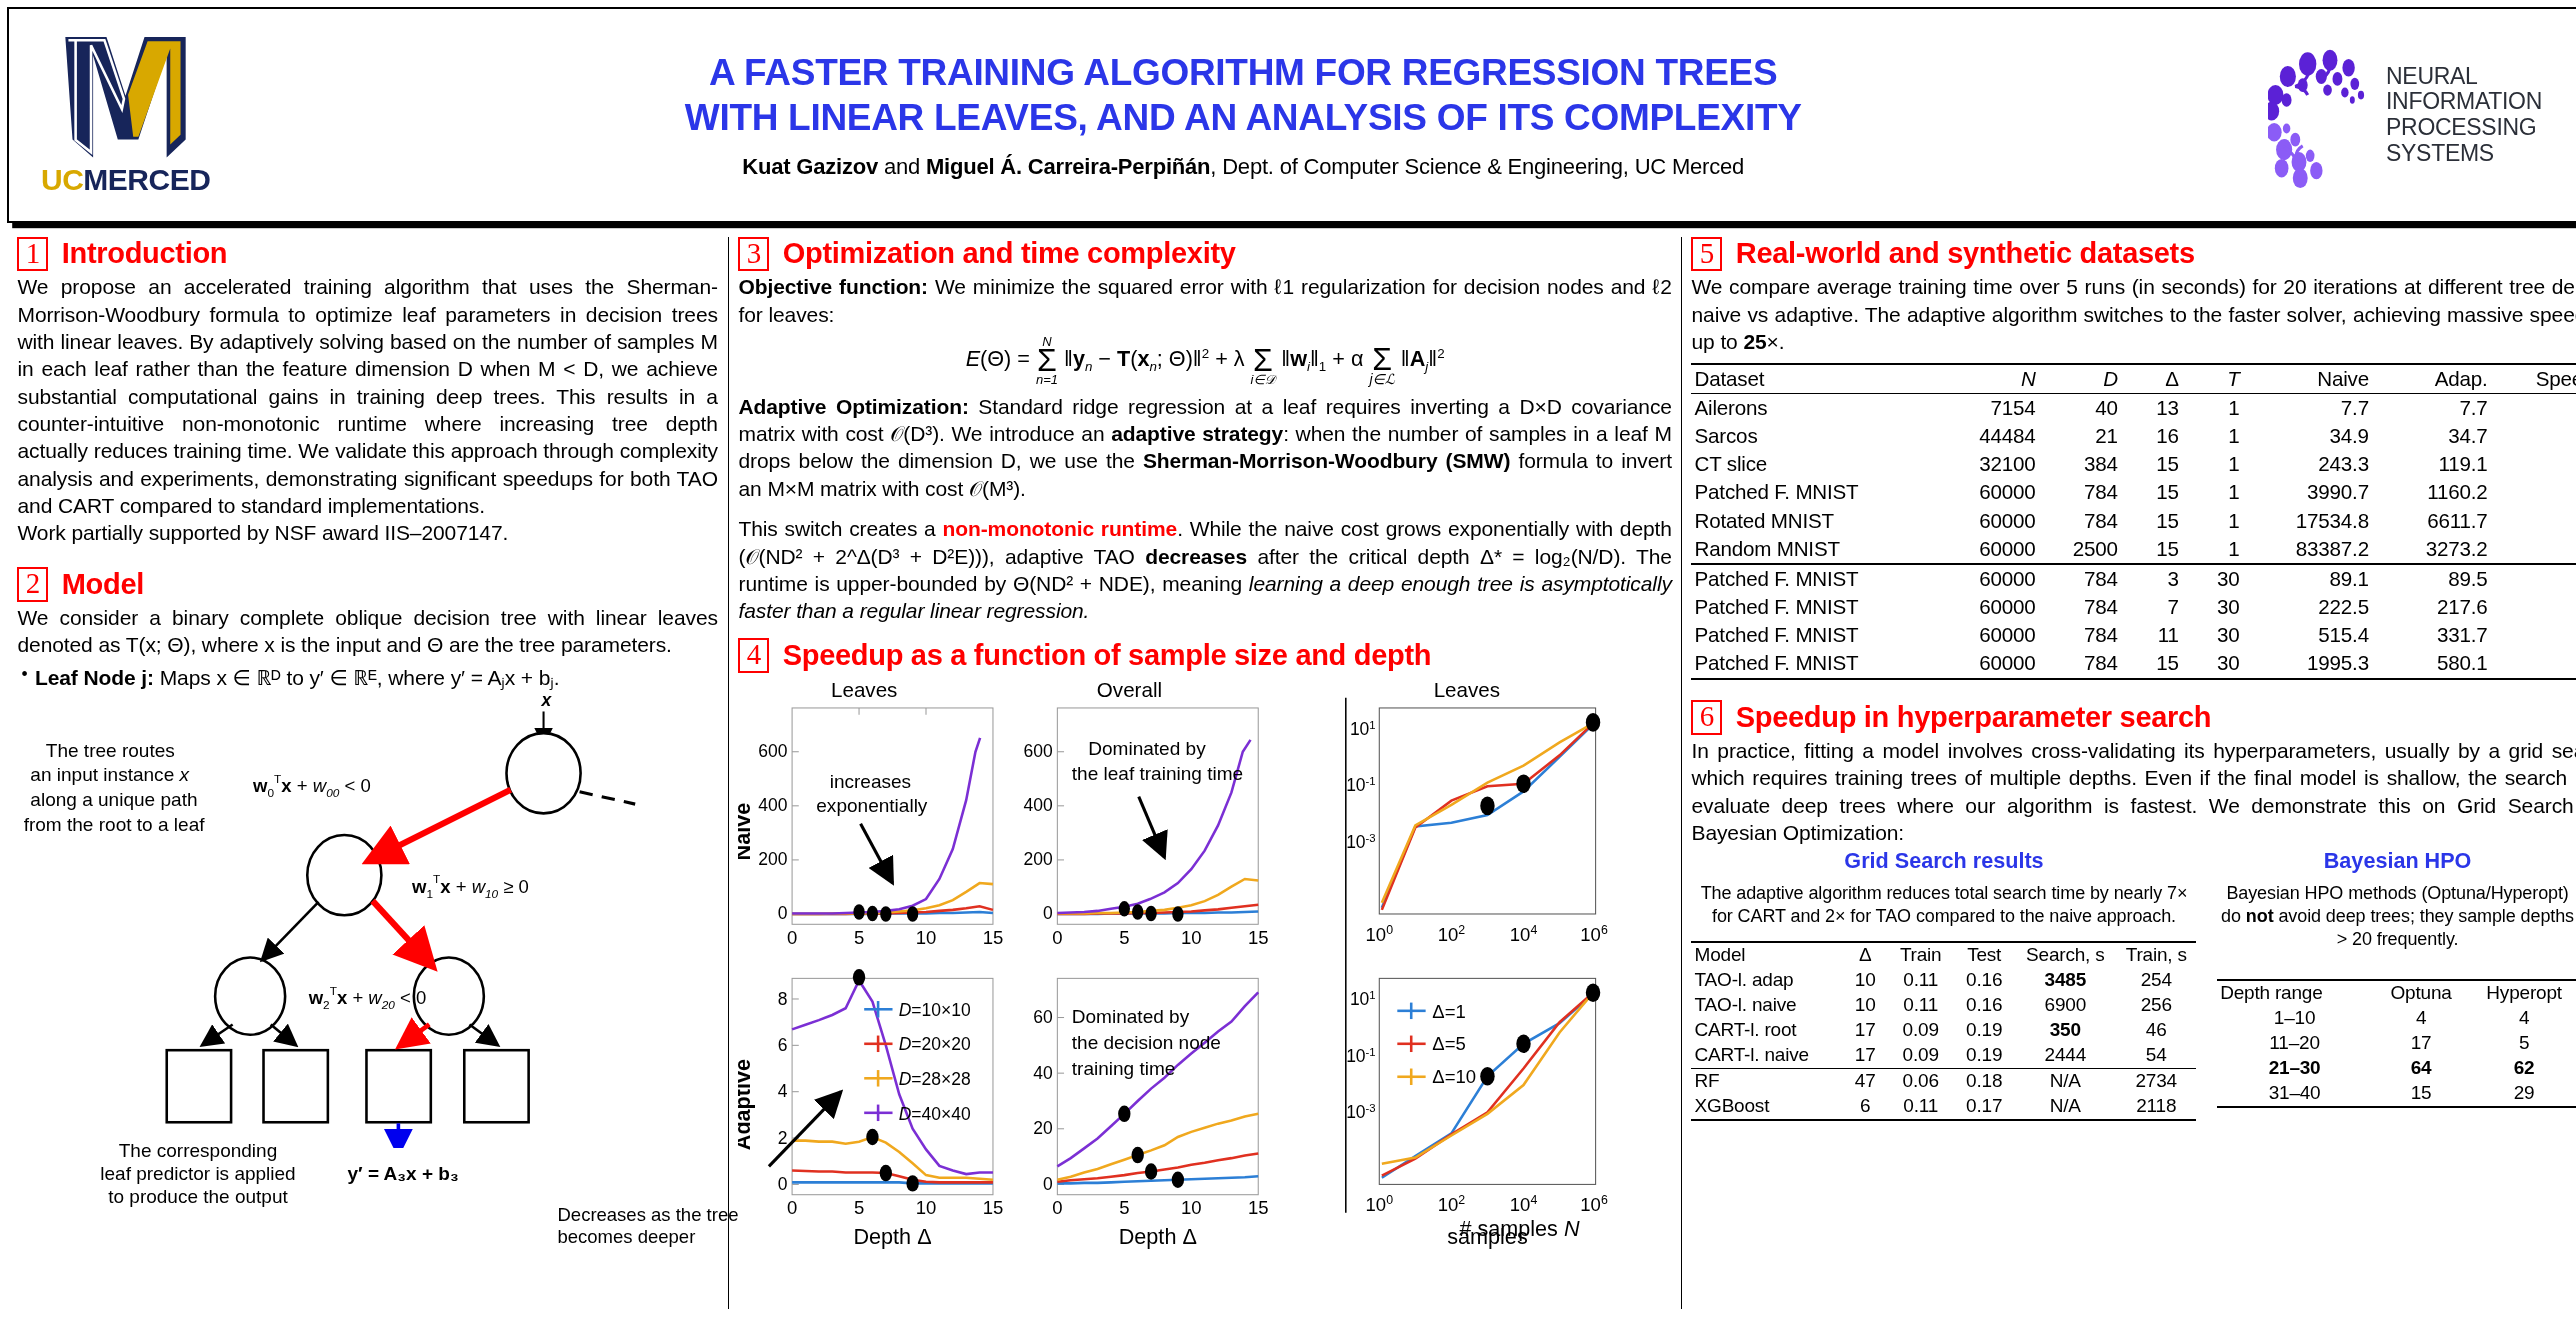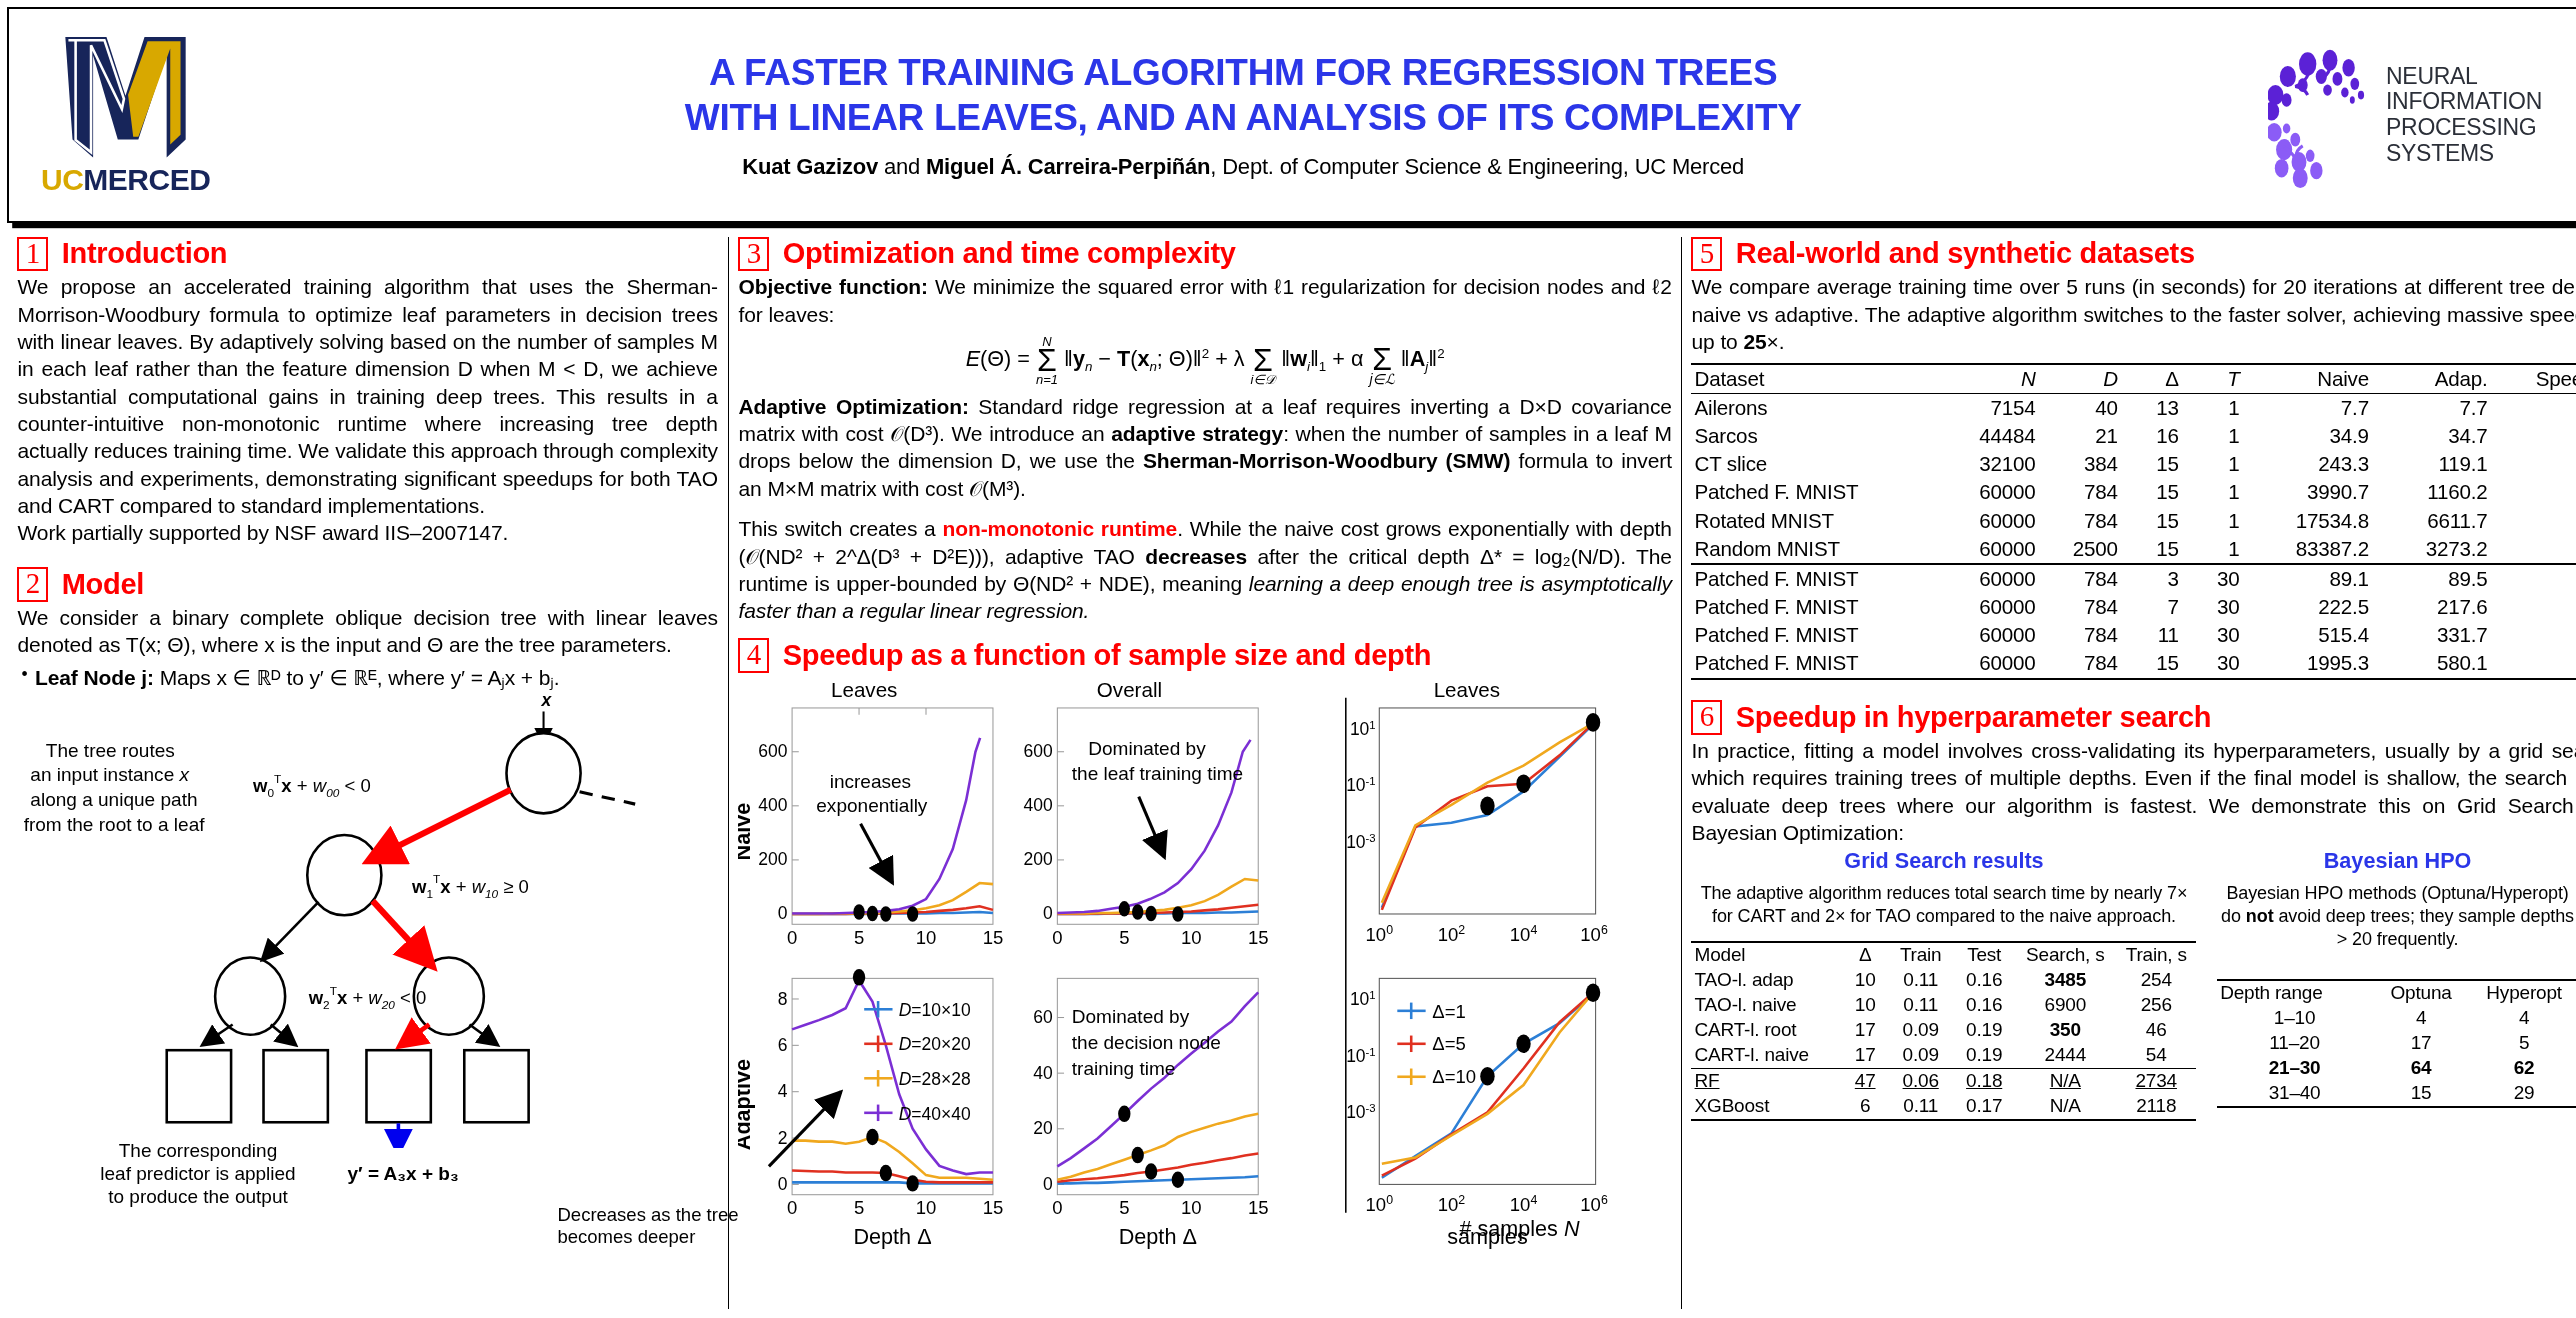--- a/index.html
+++ b/index.html
@@ -123,21 +123,21 @@
   .treefig { position: relative; width: 701px; height: 453px; margin-top: 3.1px; }
   .treefig svg { position: absolute; left: 0; top: 0; }
 
   
   table.dt { width: 100%; border-collapse: collapse; font-size: 20.6px; letter-spacing: -0.2px; }
   table.dt th { font-weight: normal; font-style: italic; padding: 2.1px 3.1px; }
   table.dt th.noital { font-style: normal; }
   table.dt td { padding: 2.1px 3.1px; }
   table.dt .num { text-align: right; }
   .rule-top  { border-top: 2.1px solid #000; }
-  .rule-mid  { border-top: 1.3px solid #000; text-decoration: underline; }
+  .rule-mid  { border-top: 1.3px solid #000; }
   .rule-bot  { border-bottom: 2.1px solid #000; }
   table.dt tr.hdr th { border-bottom: 1.3px solid #000; }
   .bold { font-weight: bold; }
 
   .subhead { color: #2B36E8; font-weight: bold; font-size: 21.6px; text-align: center; }
   .smallp { font-size: 18px; line-height: 1.28; text-align: center; letter-spacing: -0.1px; }
 
   .two-tables { display: flex; gap: 20.6px; margin-top: 2.1px; }
   .tt-left  { width: 505px; }
   .tt-right { width: 361px; }

